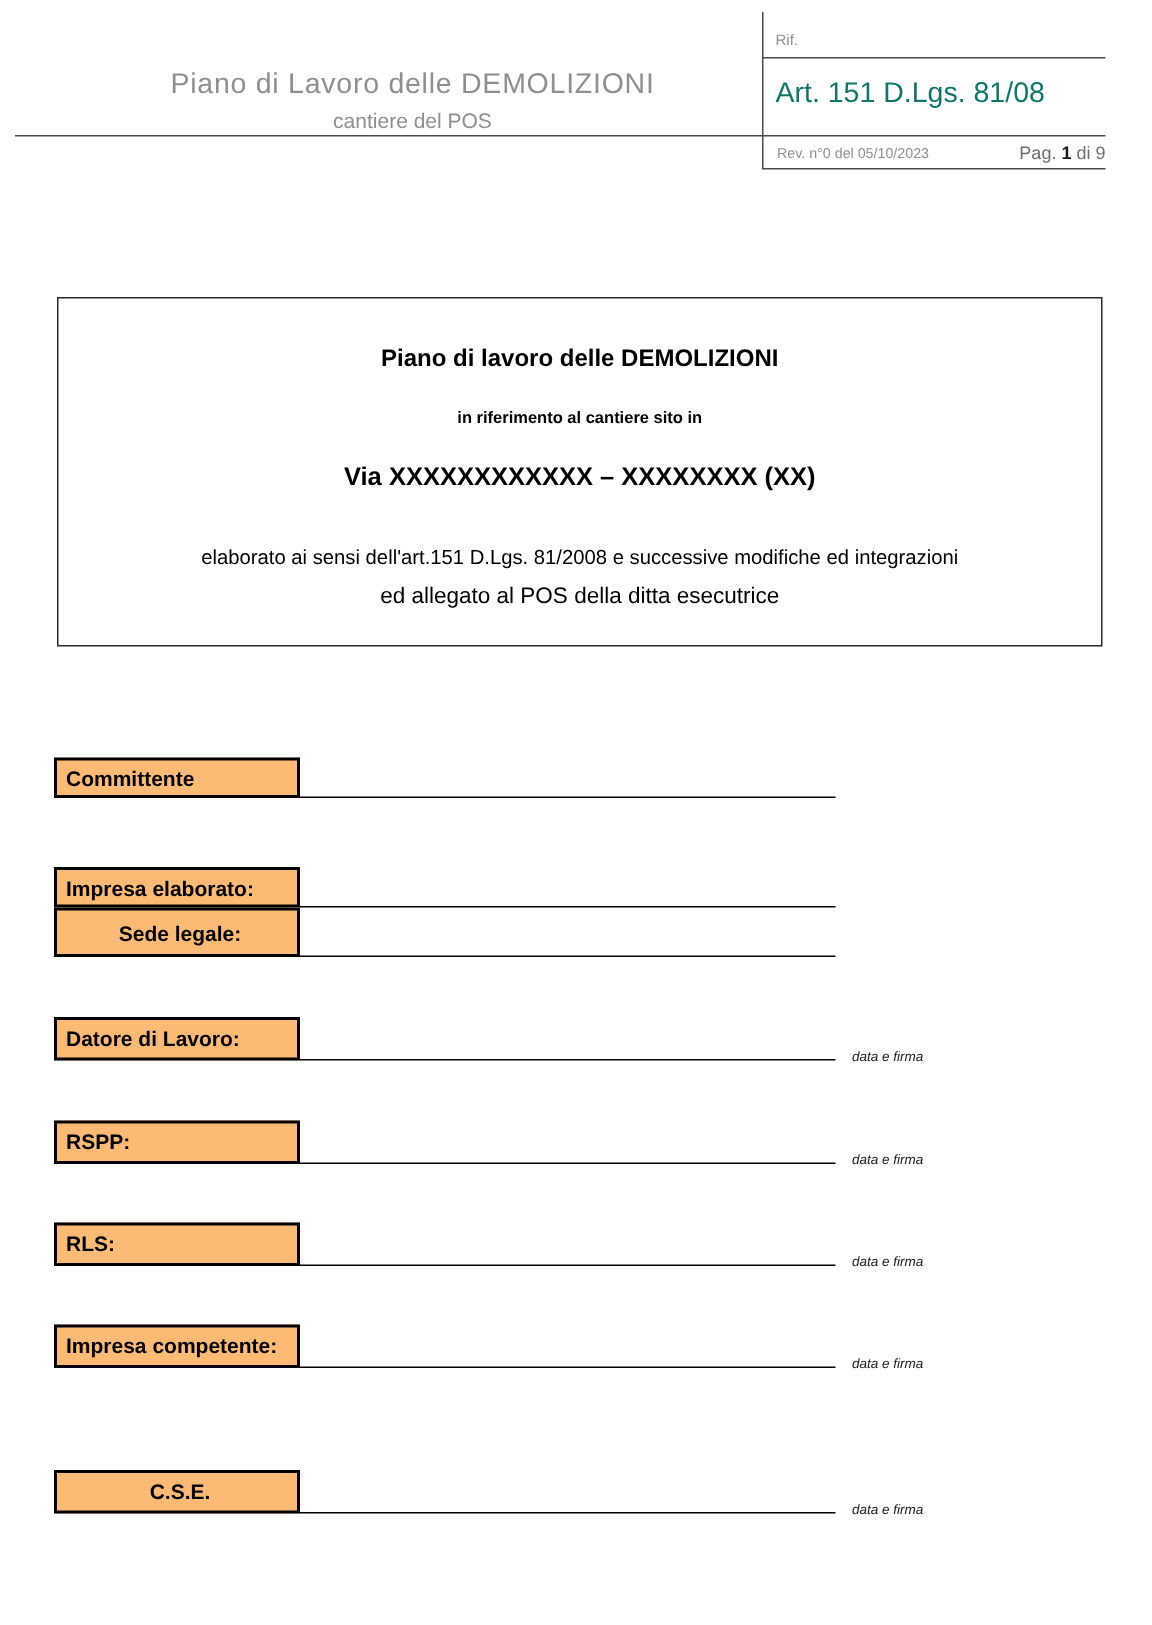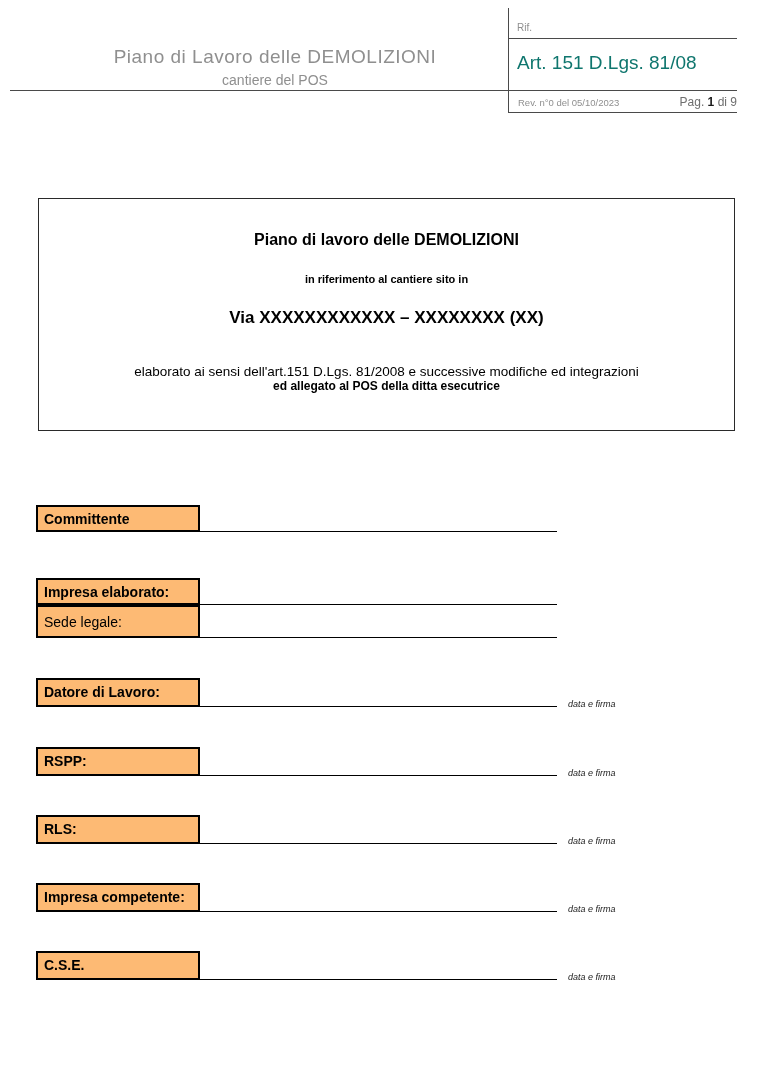--- a/index.html
+++ b/index.html
@@ -37,31 +37,31 @@
   
   .title-box {
     position:absolute; left:38px; top:198px; width:697px; height:233px;
     border:1px solid #2a2a2a; background:#fff; text-align:center; color:#000;
   }
   .title-box p { text-align:center; }
   .t1 { margin-top:32px; font-size:16px;  font-weight:bold; }
   .t2 { margin-top:24px; font-size:11px; font-weight:bold; }
   .t3 { margin-top:23px; font-size:17px;  font-weight:bold; }
   .t4 { margin-top:36px; font-size:13.5px; }
-  .t5 { margin-top:0;  font-size:12px;font-weight:bold; }
+  .t5 { margin-top:10px;  font-size:15px; }
 
   
   .field { position:absolute; left:36px; width:521px; }
   .label-box {
     position:absolute; left:0; top:0; bottom:0; width:164px;
     border:2px solid #000; background:#fdba74;
     font-size:14px; font-weight:bold; color:#000;
     padding:4px 2px 0 6px; white-space:nowrap; overflow:hidden;
   }
-  .label-box.normal { font-weight:normal; padding-top:7px; }
+  .label-box.normal { font-weight:bold; padding-top:7px;text-align:center; }
   .fill-line { position:absolute; left:164px; right:0; bottom:0; border-bottom:1px solid #000; }
   .sig {
     position:absolute; left:532px; bottom:-2px;
     font-size:9px; color:#1a1a1a; white-space:nowrap; line-height:1;font-style:italic;
   }
 </style>
 </head>
 <body>
 
 <div class="page">
@@ -125,19 +125,19 @@
     <div class="fill-line"></div>
     <div class="sig">data e firma</div>
   </div>
 
   <div class="field" style="top:883px;height:29px;">
     <div class="label-box">Impresa competente:</div>
     <div class="fill-line"></div>
     <div class="sig">data e firma</div>
   </div>
 
-  <div class="field" style="top:951px;height:29px;">
+  <div class="field" style="top:980px;height:29px;text-align:center;">
     <div class="label-box">C.S.E.</div>
     <div class="fill-line"></div>
     <div class="sig">data e firma</div>
   </div>
 
 </div>
 
 </body></html>

